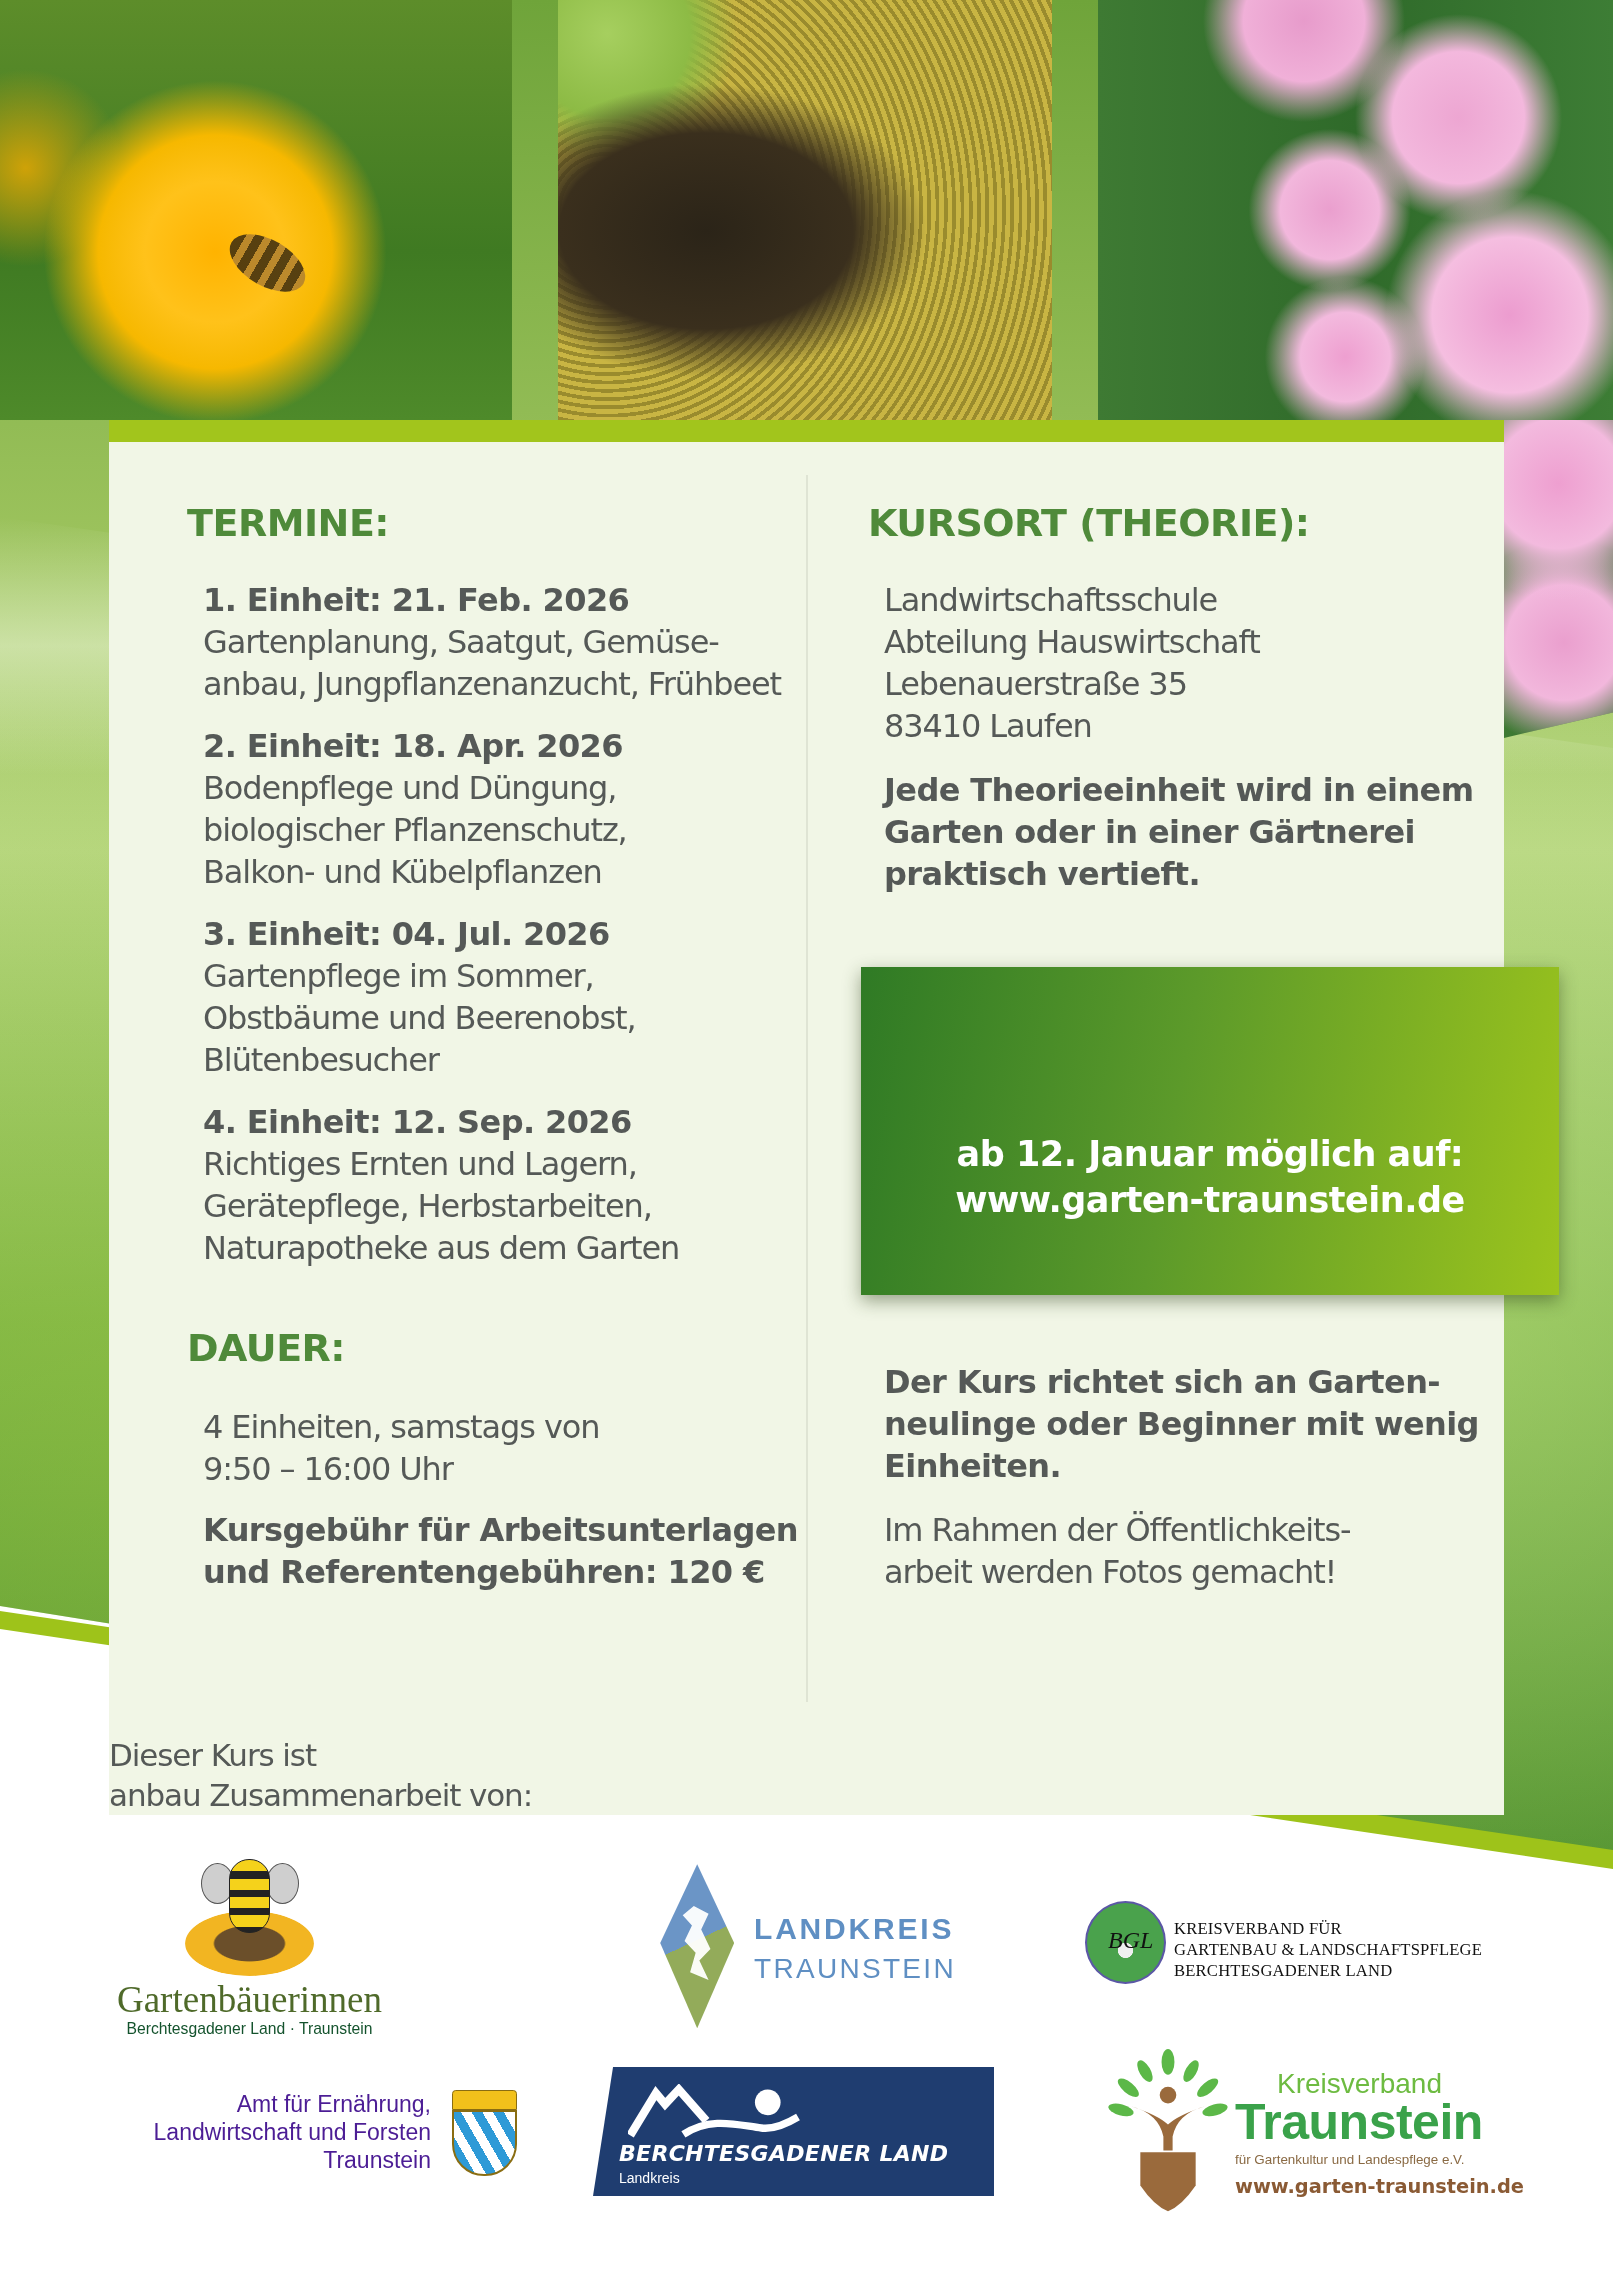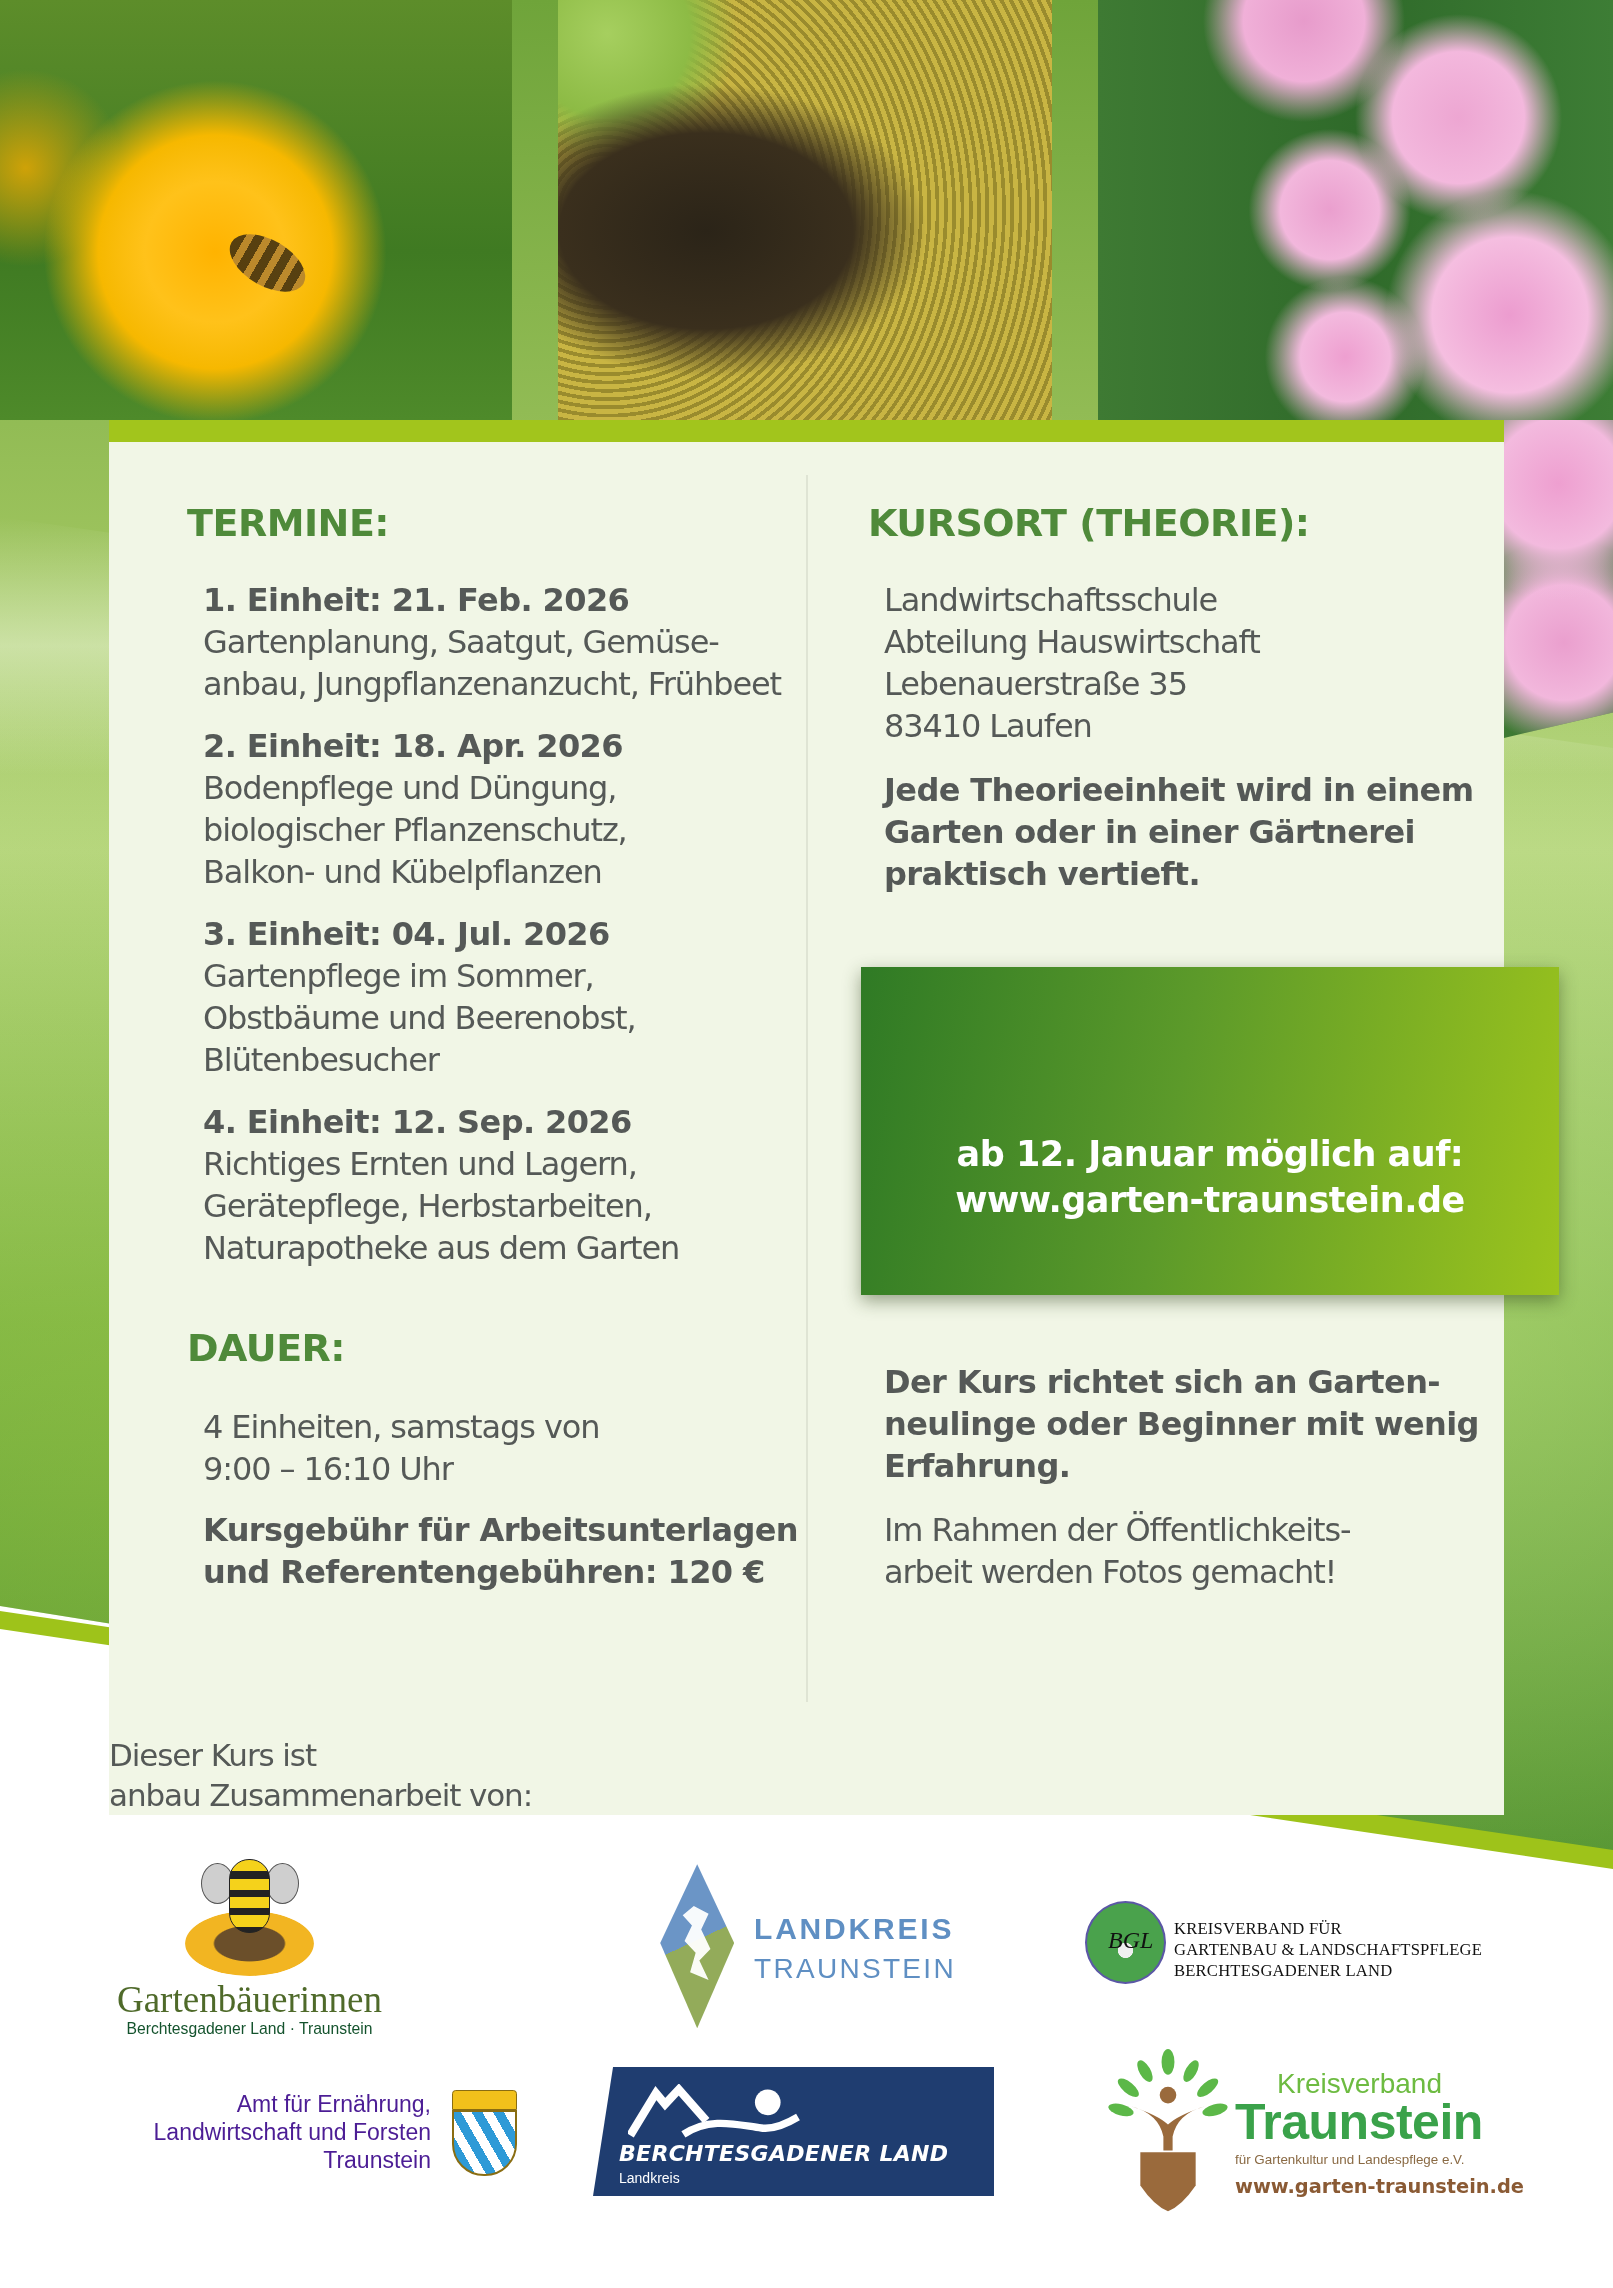--- a/index.html
+++ b/index.html
@@ -214,21 +214,21 @@
       <span class="line t-bold">4. Einheit: 12. Sep. 2026</span>
       <span class="line t-reg">Richtiges Ernten und Lagern,</span>
       <span class="line t-reg">Gerätepflege, Herbstarbeiten,</span>
       <span class="line t-reg">Naturapotheke aus dem Garten</span>
     </div>
 
     <div class="heading" style="top:906px">DAUER:</div>
 
     <div class="block" style="top:986px">
       <span class="line t-reg">4 Einheiten, samstags von</span>
-      <span class="line t-reg">9:00 – 16:10 Uhr</span>
+      <span class="line t-reg">9:50 – 16:00 Uhr</span>
     </div>
 
     <div class="block" style="top:1089px">
       <span class="line t-bold">Kursgebühr für Arbeitsunterlagen</span>
       <span class="line t-bold">und Referentengebühren: 120 €</span>
     </div>
   </div>
 
   <div class="col-right">
     <div class="heading" style="top:81px">KURSORT (THEORIE):</div>
@@ -242,21 +242,21 @@
 
     <div class="block" style="top:349px">
       <span class="line t-bold">Jede Theorieeinheit wird in einem</span>
       <span class="line t-bold">Garten oder in einer Gärtnerei</span>
       <span class="line t-bold">praktisch vertieft.</span>
     </div>
 
     <div class="block" style="top:941px">
       <span class="line t-bold">Der Kurs richtet sich an Garten-</span>
       <span class="line t-bold">neulinge oder Beginner mit wenig</span>
-      <span class="line t-bold">Erfahrung.</span>
+      <span class="line t-bold">Einheiten.</span>
     </div>
 
     <div class="block" style="top:1089px">
       <span class="line t-reg">Im Rahmen der Öffentlichkeits-</span>
       <span class="line t-reg">arbeit werden Fotos gemacht!</span>
     </div>
   </div>
 </div>
 
 <div class="info-box">

